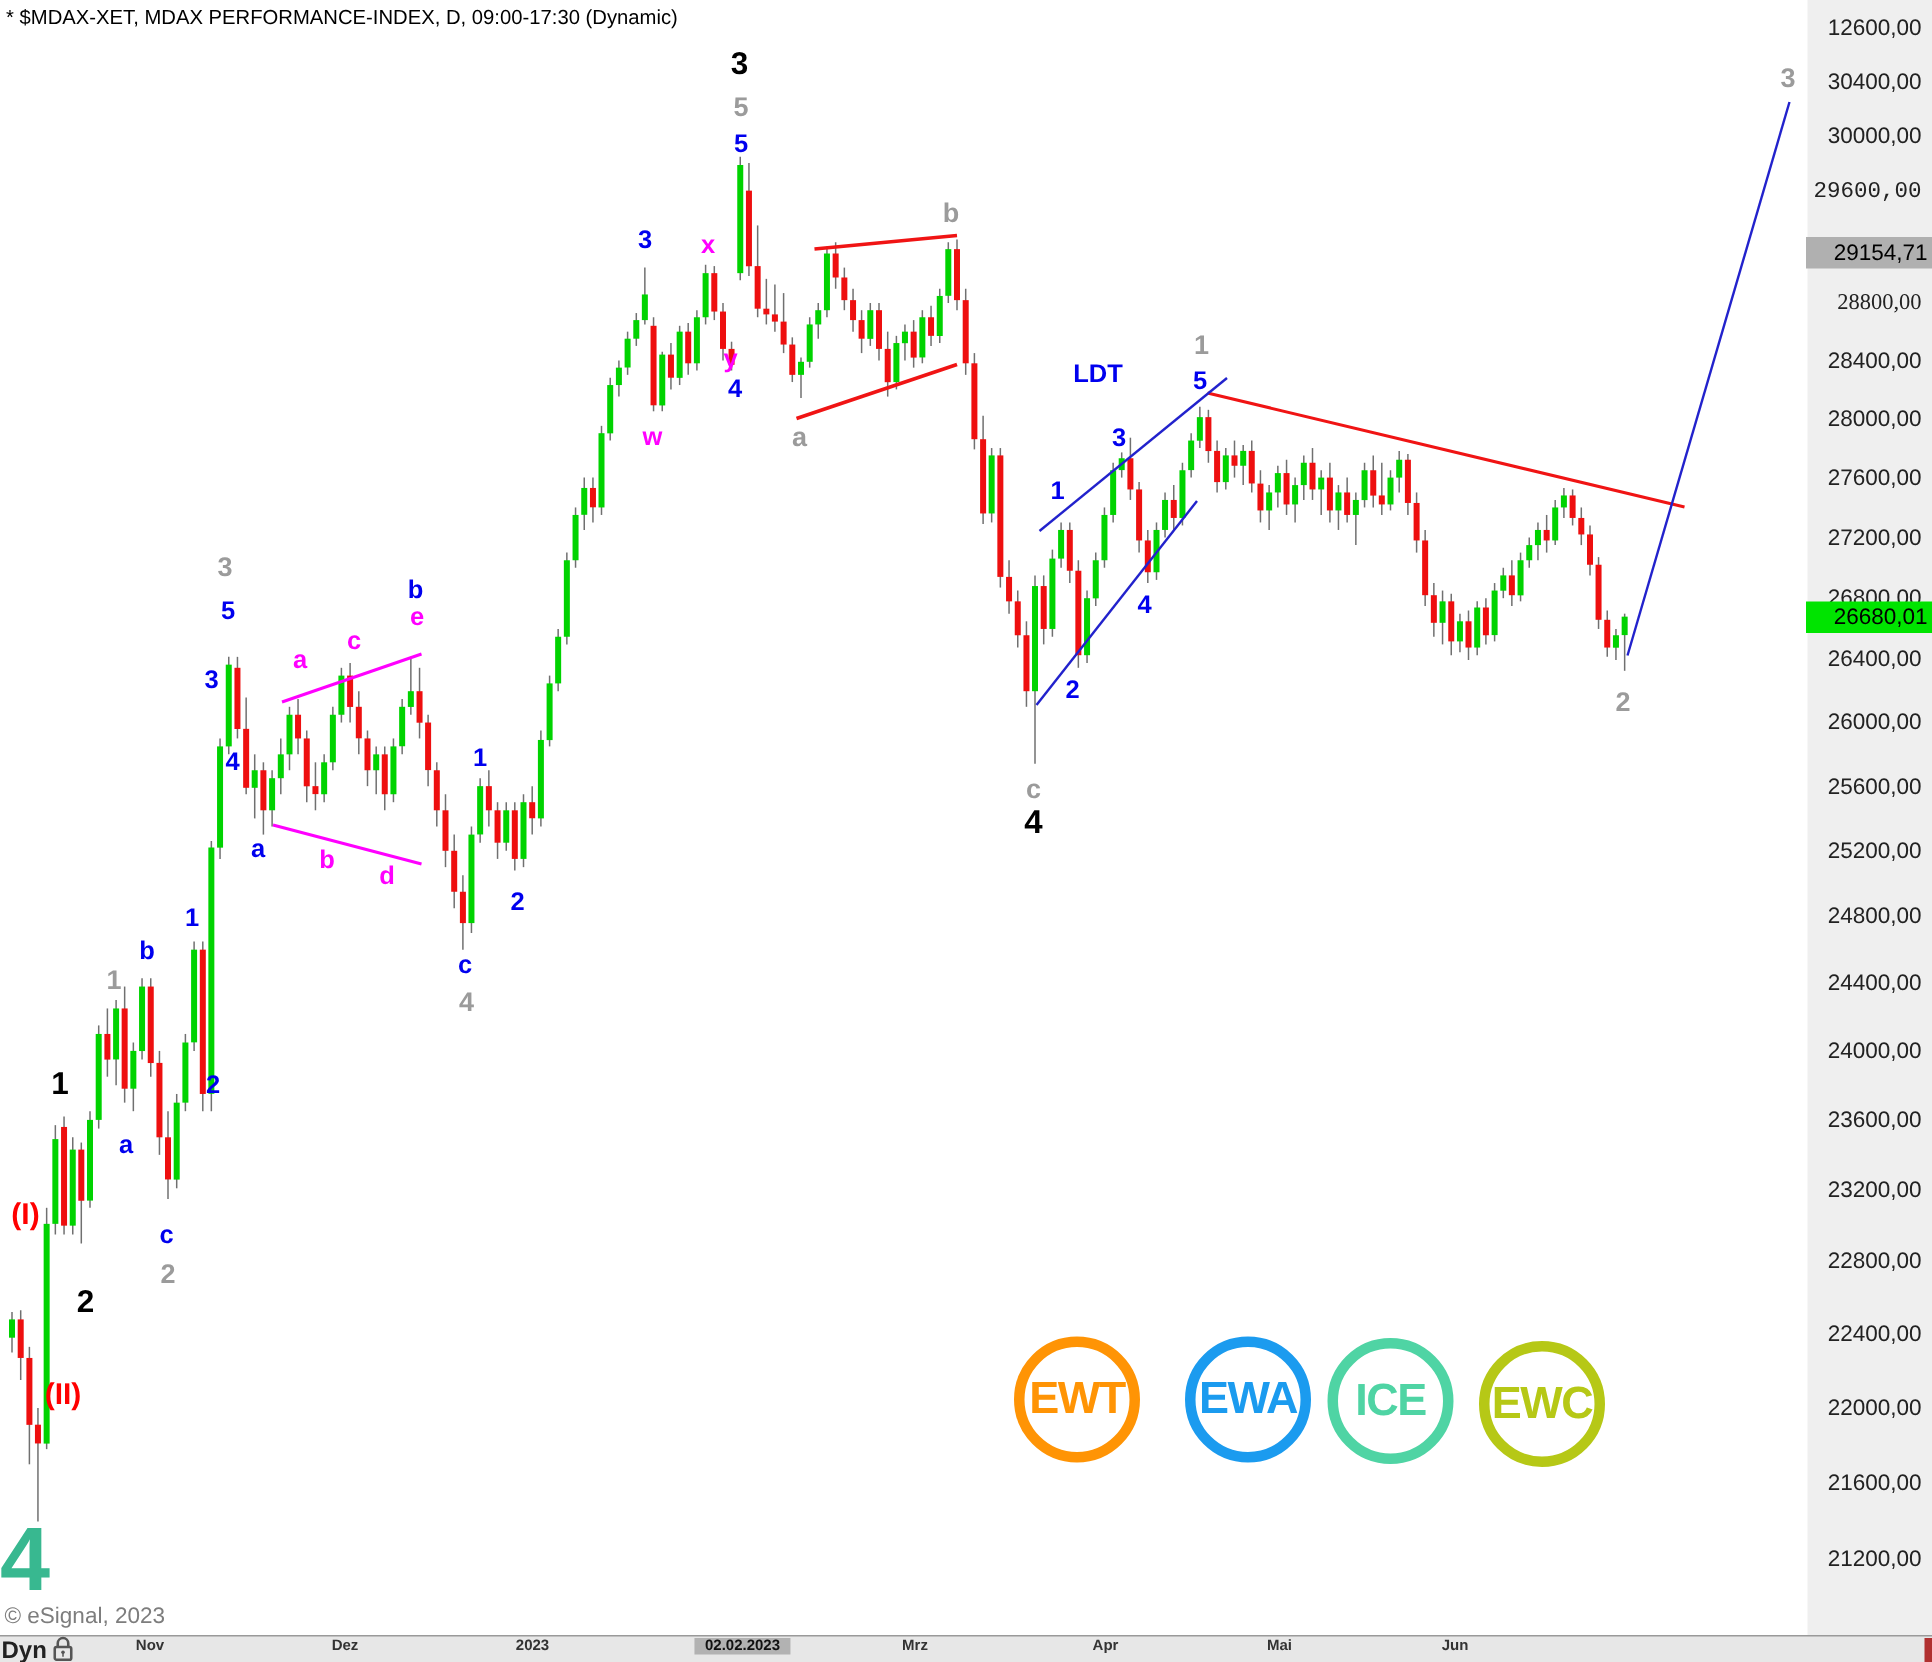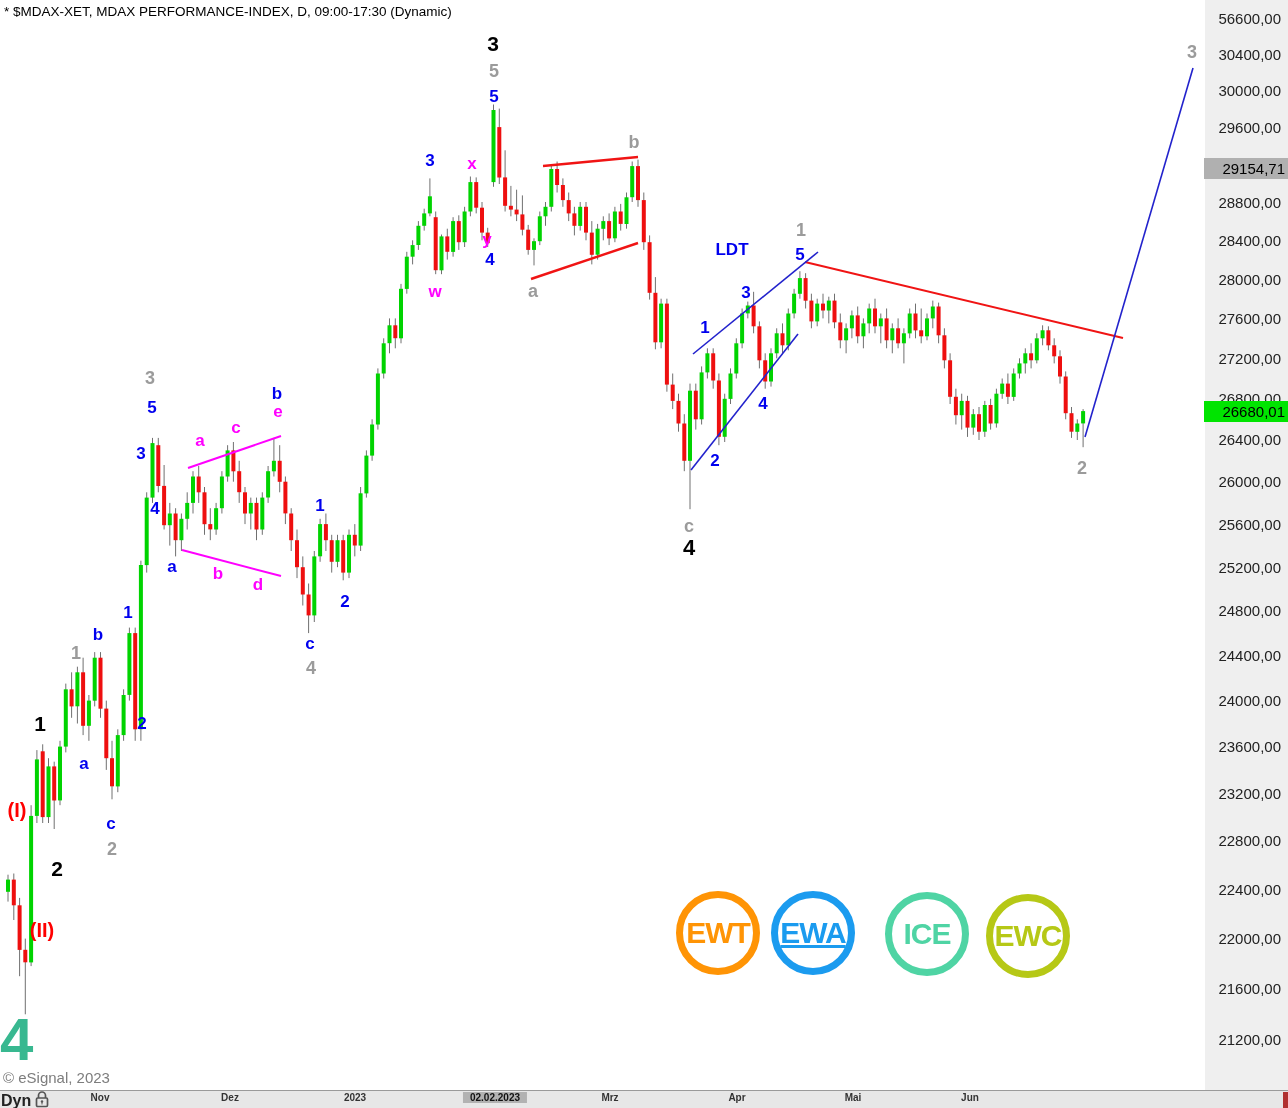--- a/index.html
+++ b/index.html
@@ -415,26 +415,26 @@
       <line x1="543" y1="166" x2="638" y2="157" stroke="#f01414" stroke-width="2.4"></line>
       <line x1="531" y1="279" x2="638" y2="243" stroke="#f01414" stroke-width="2.4"></line>
       <line x1="805" y1="262" x2="1123" y2="338" stroke="#f01414" stroke-width="2"></line>
       <line x1="693" y1="354" x2="818" y2="252" stroke="#2222cc" stroke-width="1.6"></line>
       <line x1="691" y1="470" x2="798" y2="334" stroke="#2222cc" stroke-width="1.6"></line>
       <line x1="1085" y1="437" x2="1193" y2="68" stroke="#2222cc" stroke-width="1.6"></line>
     </svg>
 
   <div class="axis-band"></div>
   <div id="ticks">
-      <div class="tick" style="top: 10px;">56600,00</div>
+      <div class="tick" style="top: 10px;">12600,00</div>
       <div class="tick" style="top: 46px;">30400,00</div>
       <div class="tick" style="top: 82px;">30000,00</div>
-      <div class="tick" style="top: 119px;">29600,00</div>
+      <div class="tick" style="top: 119px; font-family: Liberation Mono, monospace;">29600,00</div>
       <div class="tick" style="top: 156px;">29200,00</div>
-      <div class="tick" style="top: 194px;">28800,00</div>
+      <div class="tick" style="top: 194px; font-family: Liberation Serif, serif;">28800,00</div>
       <div class="tick" style="top: 232px;">28400,00</div>
       <div class="tick" style="top: 271px;">28000,00</div>
       <div class="tick" style="top: 310px;">27600,00</div>
       <div class="tick" style="top: 350px;">27200,00</div>
       <div class="tick" style="top: 390px;">26800,00</div>
       <div class="tick" style="top: 431px;">26400,00</div>
       <div class="tick" style="top: 473px;">26000,00</div>
       <div class="tick" style="top: 516px;">25600,00</div>
       <div class="tick" style="top: 559px;">25200,00</div>
       <div class="tick" style="top: 602px;">24800,00</div>
@@ -498,21 +498,21 @@
       <div class="ann" style="left: 112px; top: 849px; font-size: 18px; color: rgb(155, 155, 155);">2</div>
       <div class="ann" style="left: 57px; top: 868px; font-size: 21px; color: rgb(0, 0, 0);">2</div>
       <div class="ann" style="left: 42px; top: 930px; font-size: 20px; color: rgb(255, 0, 0);">(II)</div>
       <div class="ann" style="left: 1082px; top: 468px; font-size: 18px; color: rgb(155, 155, 155);">2</div>
       <div class="ann" style="left: 1192px; top: 52px; font-size: 18px; color: rgb(155, 155, 155);">3</div>
     </div>
 
   <div class="logo" id="logo0" style="left: 676px; top: 891px; border-color: rgb(255, 148, 5); color: rgb(255, 148, 5);">
       <span>EWT</span>
     </div>
-  <div class="logo" id="logo1" style="left: 771px; top: 891px; border-color: rgb(27, 155, 239); color: rgb(27, 155, 239); text-decoration: underline;">
+  <div class="logo" id="logo1" style="left: 790px; top: 891px; border-color: rgb(27, 155, 239); color: rgb(27, 155, 239);">
       <span>EWA</span>
     </div>
   <div class="logo" id="logo2" style="left: 885px; top: 892px; border-color: rgb(79, 212, 164); color: rgb(79, 212, 164);">
       <span>ICE</span>
     </div>
   <div class="logo" id="logo3" style="left: 986px; top: 894px; border-color: rgb(182, 200, 22); color: rgb(182, 200, 22);">
       <span>EWC</span>
     </div>
 
   <div class="watermark">4</div>

